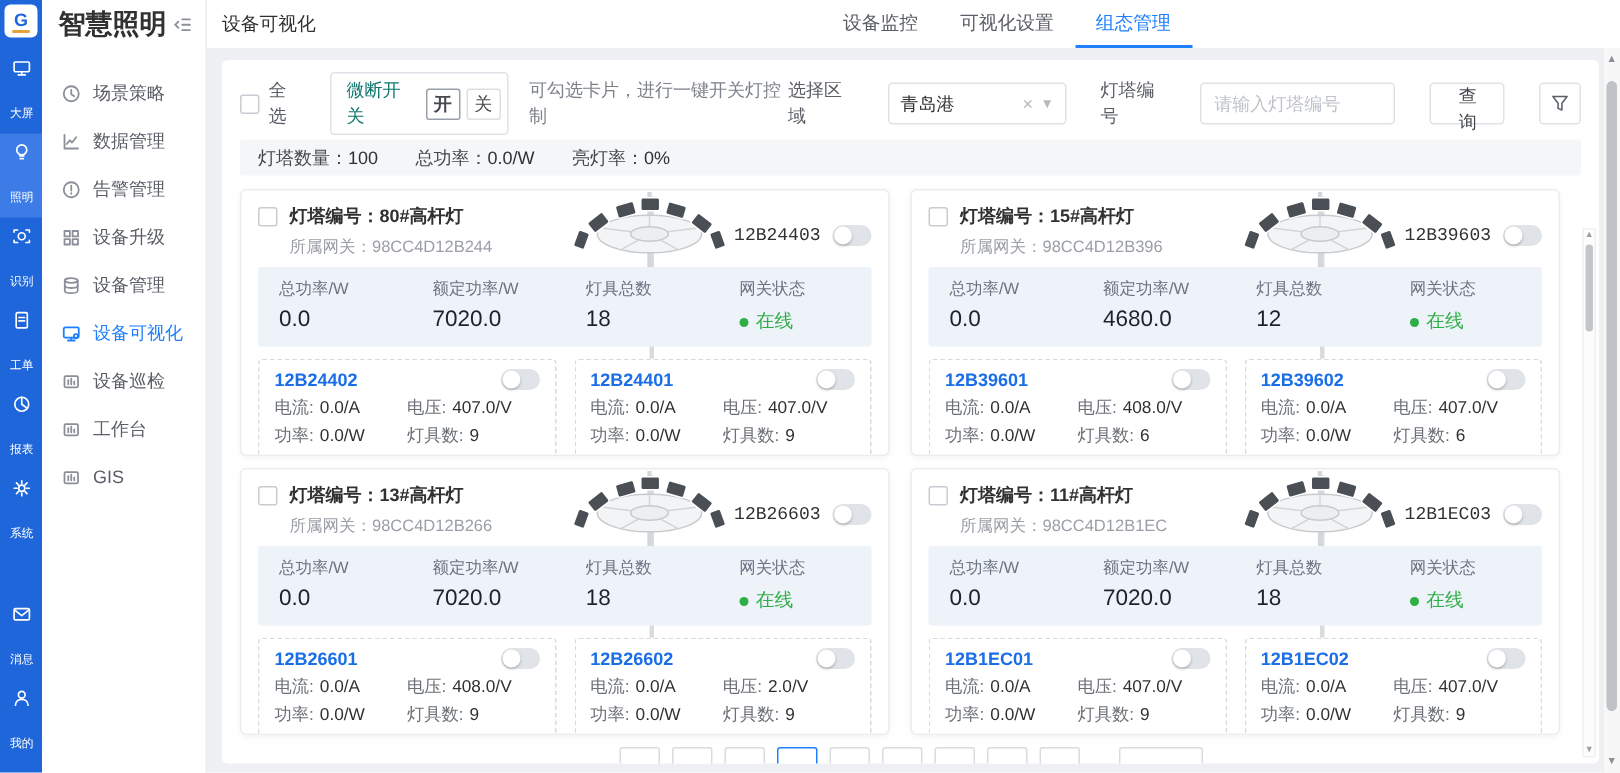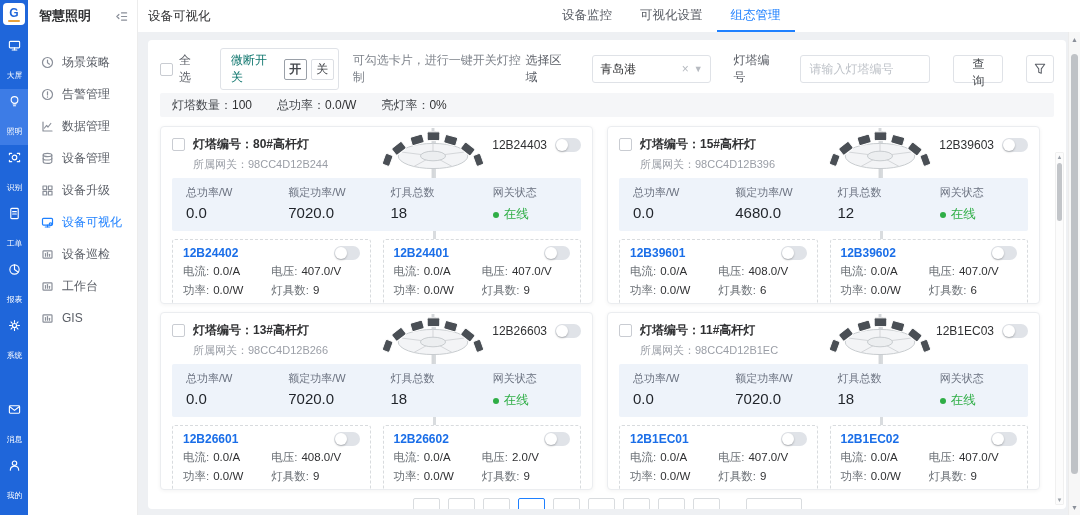--- a/index.html
+++ b/index.html
@@ -11,21 +11,21 @@
   .logo .gold { width:12px; height:2px; background:#e8a23c; border-radius:1px; margin-top:1px; }
   .rail-item { width:100%; padding:6px 0 7px; display:flex; flex-direction:column; align-items:center; gap:18px; color:#fff; cursor:pointer; }
   .rail-item.active { background:#3d7ce6; }
   .rail-item svg { width:13px; height:13px; stroke:#fff; fill:none; stroke-width:1.2; stroke-linecap:round; stroke-linejoin:round; }
   .rail-label { font-size:8.5px; transform:scale(.92); white-space:nowrap; }
   .rail-spacer { flex:1; }
 
   
   .sidebar { position:fixed; left:28px; top:0; width:110px; height:515px; background:#fff; border-right:1px solid #ececec; z-index:20; }
   .sidebar-header { height:32px; display:flex; align-items:center; justify-content:space-between; padding:0 9px 0 11px; }
-  .app-title { font-size:13px; font-weight:bold; color:#303133; white-space:nowrap; }
+  .app-title { font-size:18px; font-weight:bold; color:#303133; white-space:nowrap; }
   .collapse-btn { color:#8a8f99; cursor:pointer; display:flex; }
   .collapse-btn svg { width:13px; height:13px; stroke:#8a8f99; fill:none; stroke-width:1.3; stroke-linecap:round; }
   .menu { padding-top:14px; }
   .menu-item { height:32px; display:flex; align-items:center; gap:8px; padding-left:13px; color:#5a5e66; cursor:pointer; font-size:12px; white-space:nowrap; }
   .menu-item svg { width:13px; height:13px; stroke:#8a8f99; fill:none; stroke-width:1.2; stroke-linecap:round; stroke-linejoin:round; flex:none; }
   .menu-item.active { color:#1e80ff; }
   .menu-item.active svg { stroke:#1e80ff; }
 
   
   .topbar { position:fixed; left:138px; top:0; right:0; height:32px; background:#fff; z-index:10; display:flex; align-items:center; }
@@ -67,21 +67,21 @@
   
   .cards-grid { margin-top:9px; display:grid; grid-template-columns:1fr 1fr; column-gap:14px; row-gap:8px; padding-right:14px; }
   .card { position:relative; background:#fff; border:1px solid #ebedf0; border-radius:4px; box-shadow:0 1px 4px rgba(0,0,0,.05); padding:9px 11px 9px; height:178px; overflow:hidden; }
   .pole { position:absolute; left:63%; top:4px; bottom:0; width:3px; background:#d9dcdf; z-index:0; }
   .crown { position:absolute; top:1px; left:63%; transform:translateX(-50%); width:118px; height:56px; z-index:1; }
   .card-head { position:relative; display:flex; z-index:2; }
   .card-head .cb { margin-top:2px; }
   .head-text { margin-left:8px; }
   .t-row { font-size:12px; font-weight:bold; color:#303133; }
   .g-row { margin-top:4px; font-size:11px; color:#9a9ea6; }
-  .head-right { position:absolute; right:0; top:2px; display:flex; gap:8px; z-index:3; }
+  .head-right { position:absolute; right:0; top:14px; display:flex; gap:8px; z-index:3;font-family:Liberation Mono, monospace; }
   .dev-id { color:#303133; font-size:12px; }
   .switch { width:26px; height:14px; border-radius:7px; background:#e0e3e8; position:relative; display:inline-block; cursor:pointer; flex:none; }
   .switch .knob { position:absolute; left:1px; top:1px; width:12px; height:12px; border-radius:50%; background:#fff; box-shadow:0 1px 2px rgba(0,0,0,.25); }
   .card-stats { position:relative; margin-top:6px; background:#eef3fa; border-radius:2px; display:flex; padding:7px 0 8px; z-index:2; }
   .stat { flex:1; padding-left:14px; }
   .s-label { font-size:11px; color:#6b7280; }
   .s-value { margin-top:4px; font-size:15px; color:#1f2329; }
   .s-value.online { color:#2fae46; font-size:12.5px; display:flex; align-items:center; gap:5px; margin-top:6px; }
   .dot { width:6px; height:6px; border-radius:50%; background:#2fae46; display:inline-block; }
   .subs { position:relative; display:flex; gap:12px; margin-top:8px; z-index:2; }
@@ -204,49 +204,49 @@
   <div class="menu">
     <div class="menu-item">
       <svg viewBox="0 0 13 13">
           <circle cx="6.5" cy="6.5" r="5"></circle>
           <path d="M6.5 4v2.8l2 1.4"></path>
         </svg>
       <span>场景策略</span>
     </div>
     <div class="menu-item">
       <svg viewBox="0 0 13 13">
+          <path d="M2 2v9h9"></path>
+          <path d="M3.5 8l2-2.5L7 7l2.8-3.5"></path>
+        </svg>
+      <span>数据管理</span>
+    </div>
+    <div class="menu-item">
+      <svg viewBox="0 0 13 13">
           <circle cx="6.5" cy="6.5" r="5"></circle>
           <line x1="6.5" y1="3.8" x2="6.5" y2="7"></line>
           <line x1="6.5" y1="8.8" x2="6.5" y2="9.2"></line>
         </svg>
       <span>告警管理</span>
-    </div>
-    <div class="menu-item">
-      <svg viewBox="0 0 13 13">
-          <path d="M2 2v9h9"></path>
-          <path d="M3.5 8l2-2.5L7 7l2.8-3.5"></path>
-        </svg>
-      <span>数据管理</span>
-    </div>
-    <div class="menu-item">
-      <svg viewBox="0 0 13 13">
-          <ellipse cx="6.5" cy="3" rx="4.3" ry="1.6"></ellipse>
-          <path d="M2.2 3v6.8c0 .9 1.9 1.6 4.3 1.6s4.3-.7 4.3-1.6V3"></path>
-          <path d="M2.2 6.4c0 .9 1.9 1.6 4.3 1.6s4.3-.7 4.3-1.6"></path>
-        </svg>
-      <span>设备管理</span>
     </div>
     <div class="menu-item">
       <svg viewBox="0 0 13 13">
           <rect x="2" y="2" width="3.6" height="3.6"></rect>
           <rect x="7.4" y="2" width="3.6" height="3.6"></rect>
           <rect x="2" y="7.4" width="3.6" height="3.6"></rect>
           <rect x="7.4" y="7.4" width="3.6" height="3.6"></rect>
         </svg>
       <span>设备升级</span>
+    </div>
+    <div class="menu-item">
+      <svg viewBox="0 0 13 13">
+          <ellipse cx="6.5" cy="3" rx="4.3" ry="1.6"></ellipse>
+          <path d="M2.2 3v6.8c0 .9 1.9 1.6 4.3 1.6s4.3-.7 4.3-1.6V3"></path>
+          <path d="M2.2 6.4c0 .9 1.9 1.6 4.3 1.6s4.3-.7 4.3-1.6"></path>
+        </svg>
+      <span>设备管理</span>
     </div>
     <div class="menu-item active">
       <svg viewBox="0 0 13 13">
           <rect x="1.5" y="2.3" width="10" height="6.8" rx="1"></rect>
           <line x1="6.5" y1="9.1" x2="6.5" y2="10.8"></line>
           <line x1="4.3" y1="11" x2="8.7" y2="11"></line>
           <circle cx="9.6" cy="8.2" r="1.4"></circle>
         </svg>
       <span>设备可视化</span>
     </div>

